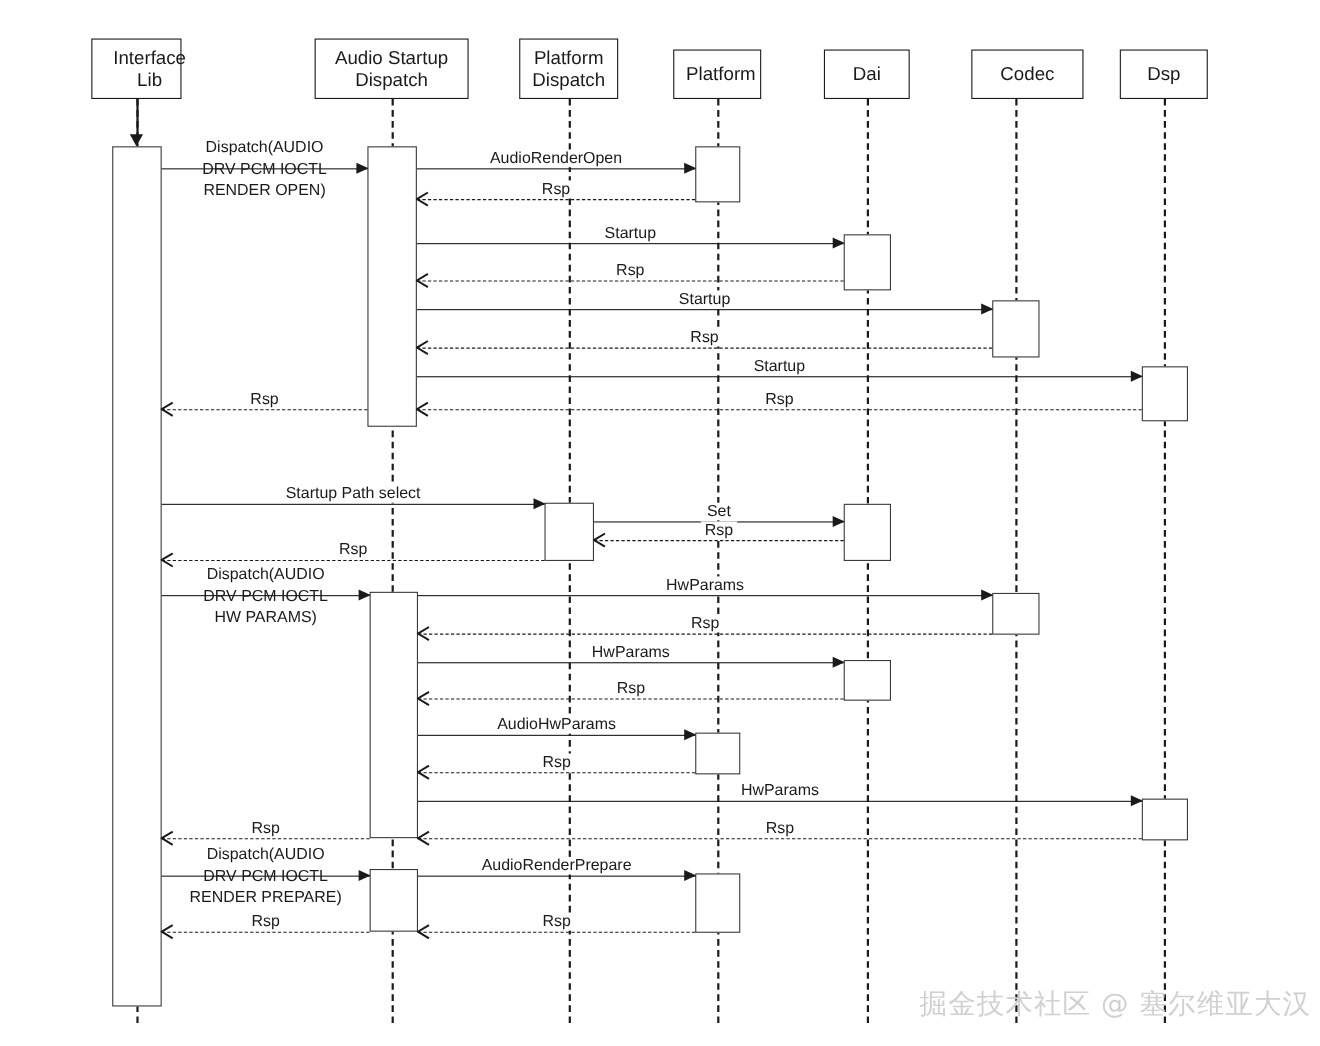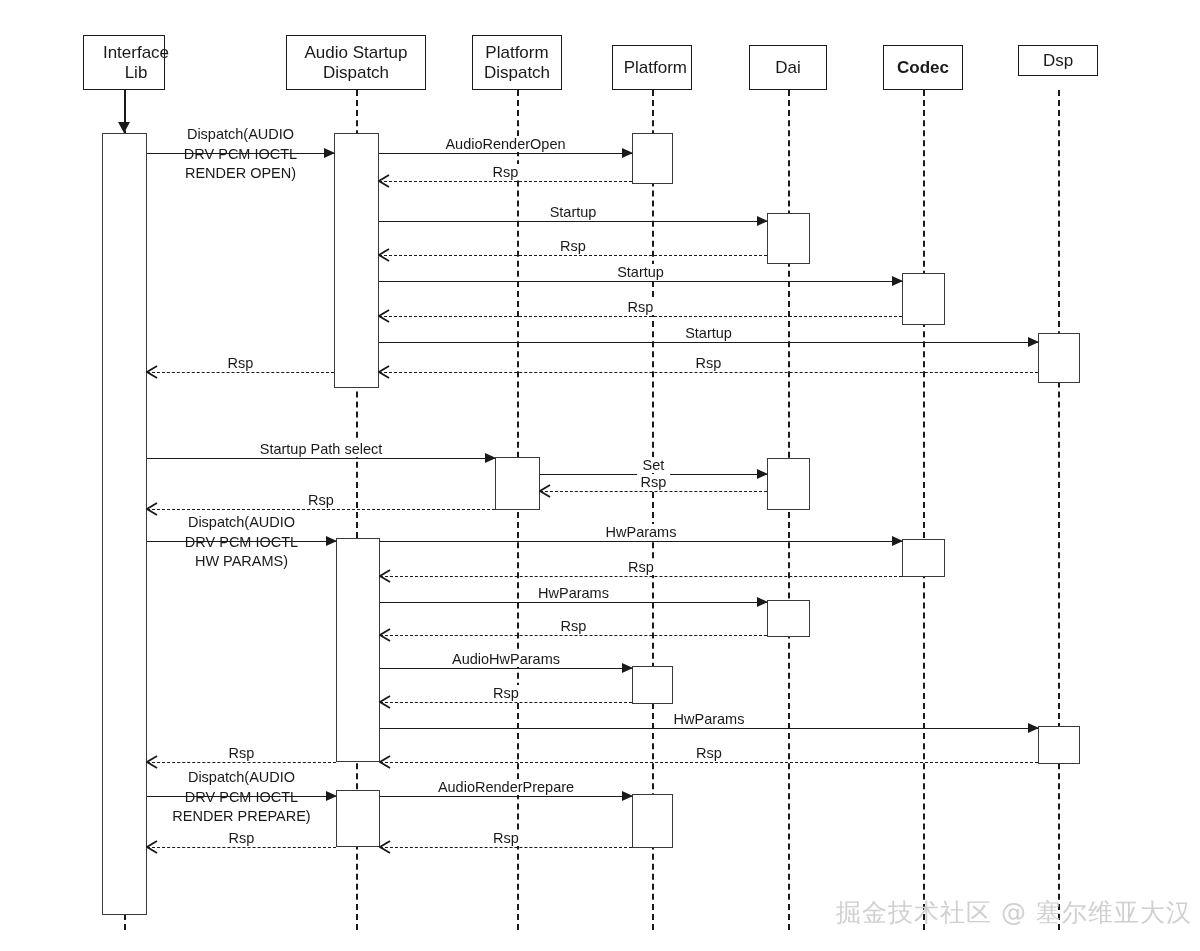--- a/index.html
+++ b/index.html
@@ -298,21 +298,21 @@
           <span>Platform</span>
           <span>Dispatch</span>
         </div>
       </div>
       <div class="pbox" style="left: 612px; top: 45px; width: 80px; height: 45px; justify-content: flex-end;">
         <span>Platform</span>
       </div>
       <div class="pbox" style="left: 749px; top: 45px; width: 78px; height: 45px;">
         <span>Dai</span>
       </div>
-      <div class="pbox" style="left: 883px; top: 45px; width: 80px; height: 45px; font-weight: bold;">
+      <div class="pbox" style="left: 883px; top: 45px; width: 102px; height: 45px;">
         <span>Codec</span>
       </div>
-      <div class="pbox" style="left: 1018px; top: 45px; width: 80px; height: 31px; text-align: right;">
+      <div class="pbox" style="left: 1018px; top: 45px; width: 80px; height: 45px; text-align: right;">
         <span>Dsp</span>
       </div>
     </div>
   <div class="watermark" style="left:836px; top:896px;">掘金技术社区 @ 塞尔维亚大汉</div>
 </div>
 
 </body></html>

